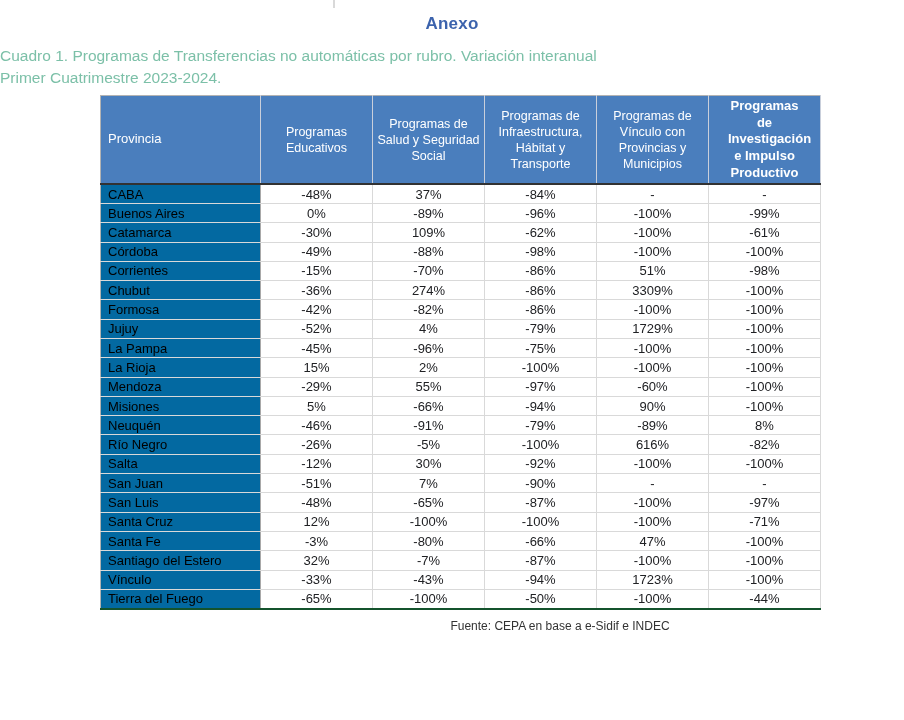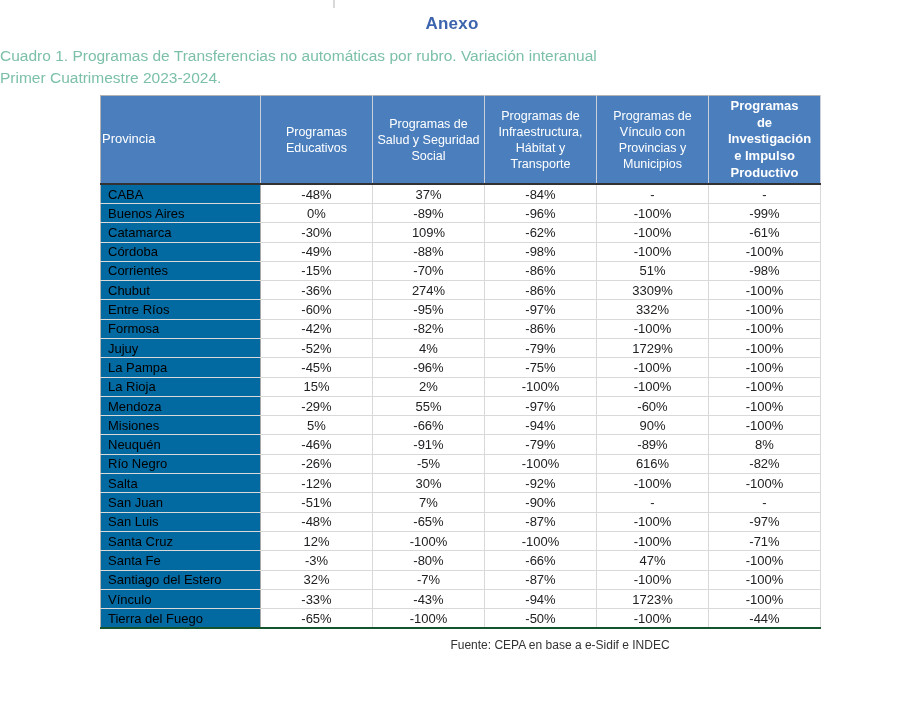--- a/index.html
+++ b/index.html
@@ -47,21 +47,21 @@
     height: 68px;
     padding: 2px 3px;
     vertical-align: middle;
     text-align: center;
     border: 1px solid #c9cfdb;
     border-top: 1px solid #b3b3b3;
     border-bottom: 2px solid #323232;
   }
   th.prov-h {
     text-align: left;
-    padding-left: 1px;
+    padding-left: 7px;
     font-size: 13px;
     border-left: 1px solid #b3b3b3;
   }
   th.small { font-size: 13px; padding: 2px 19px; font-weight: bold; }
   td {
     height: 19.3px;
     font-size: 13px;
     color: #202124;
     border: 1px solid #d9d9d9;
     padding: 0;
@@ -169,28 +169,20 @@
 
   <tr>
     <td class="prov">Chubut</td>
     <td class="val">-36%</td>
     <td class="val">274%</td>
     <td class="val">-86%</td>
     <td class="val">3309%</td>
     <td class="val">-100%</td>
   </tr>
 
-  <tr>
-    <td class="prov">Entre Ríos</td>
-    <td class="val">-60%</td>
-    <td class="val">-95%</td>
-    <td class="val">-97%</td>
-    <td class="val">332%</td>
-    <td class="val">-100%</td>
-  </tr>
 
   <tr>
     <td class="prov">Formosa</td>
     <td class="val">-42%</td>
     <td class="val">-82%</td>
     <td class="val">-86%</td>
     <td class="val">-100%</td>
     <td class="val">-100%</td>
   </tr>
 

